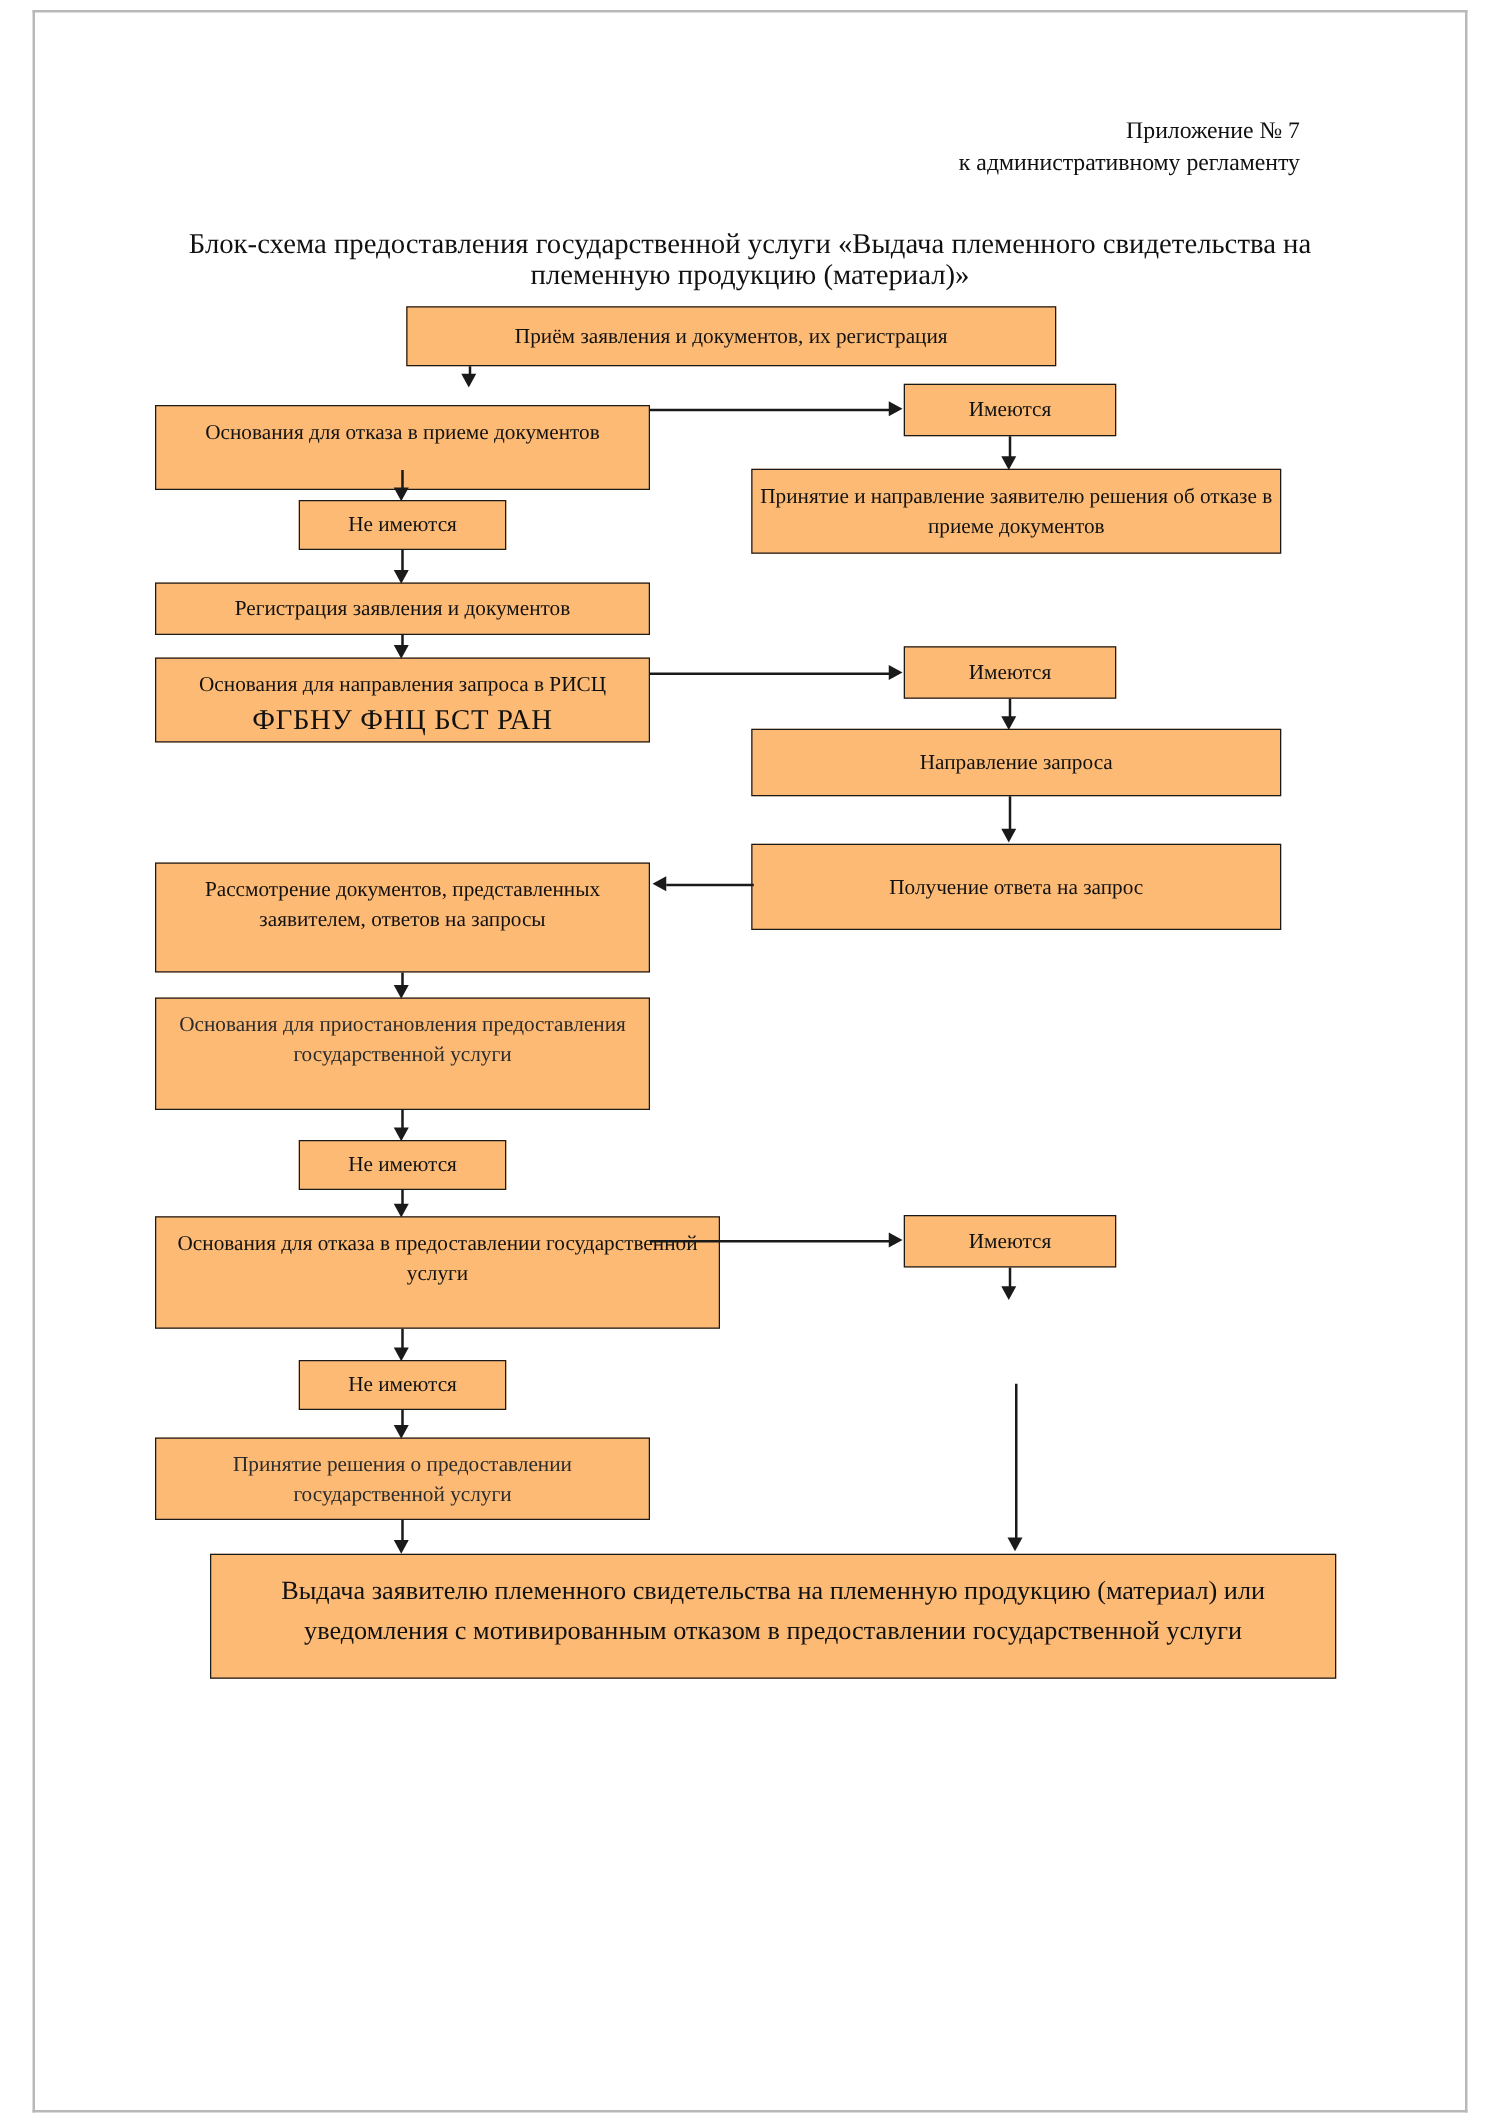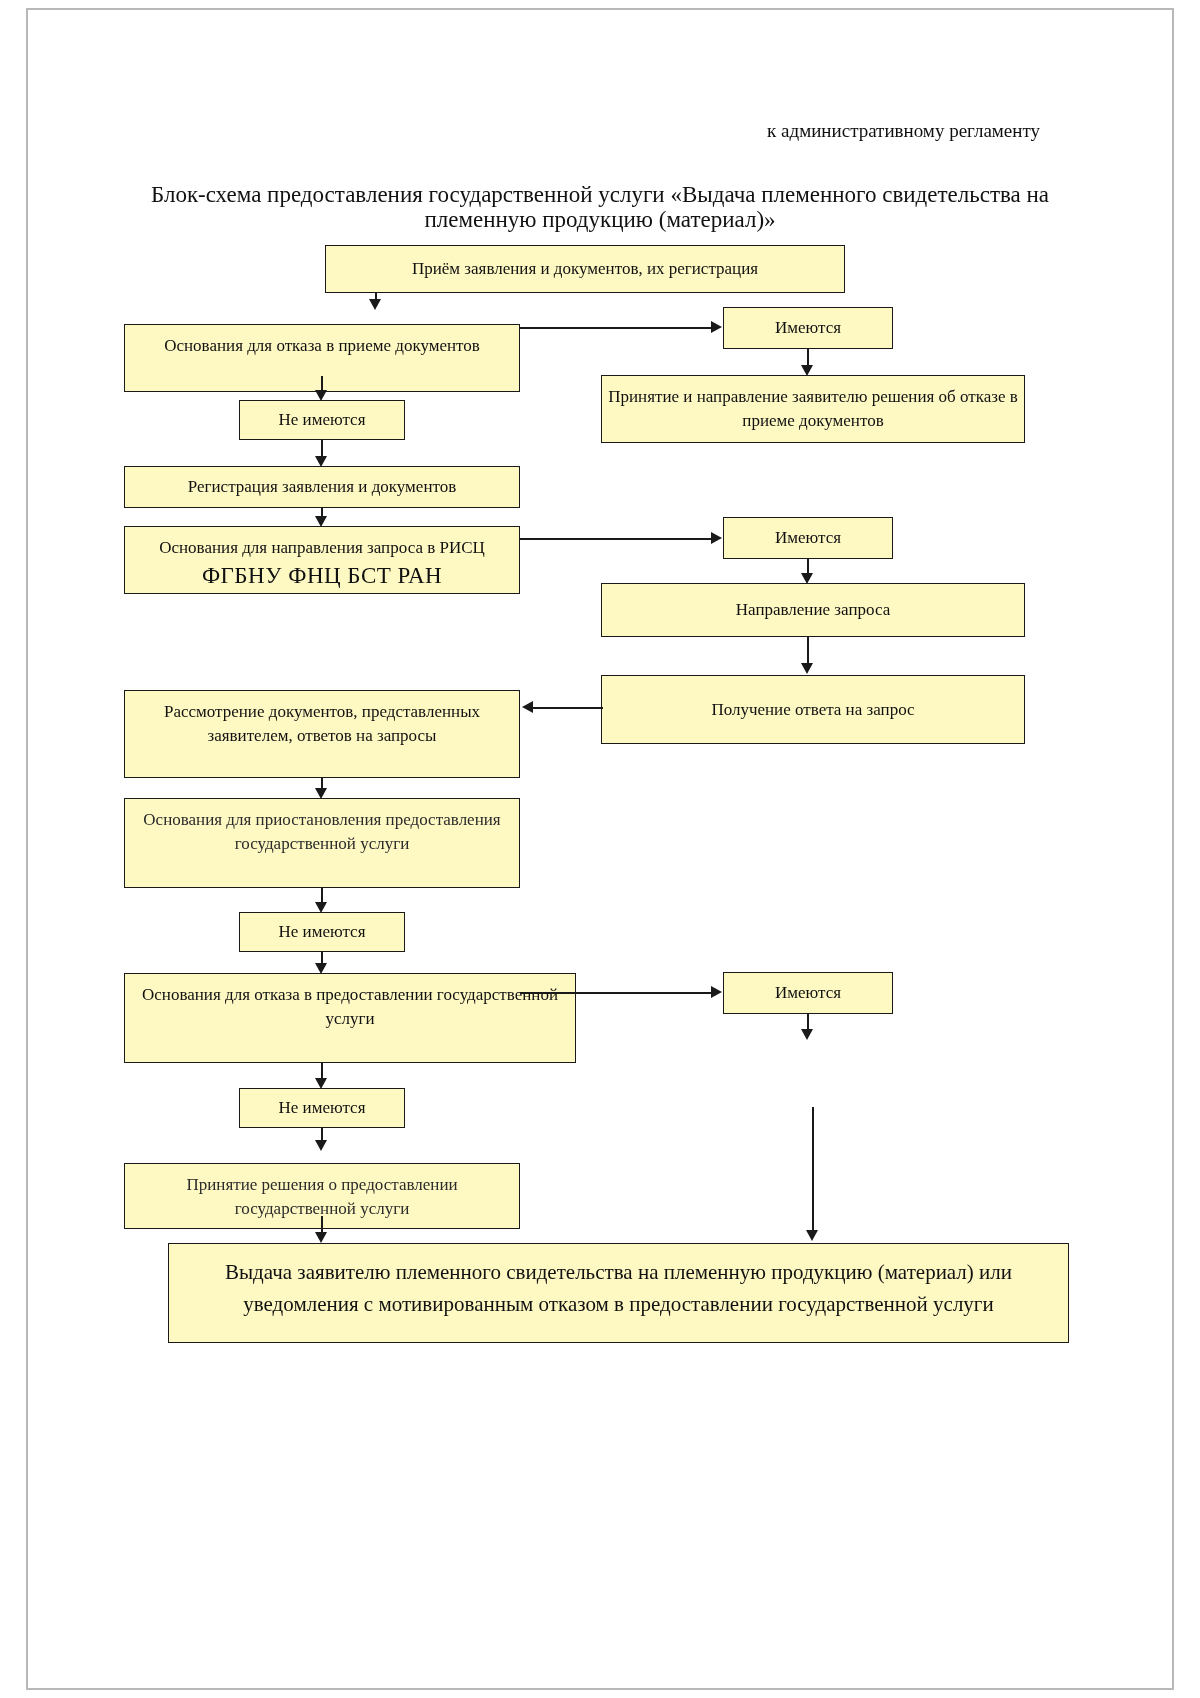--- a/index.html
+++ b/index.html
@@ -46,21 +46,21 @@
     text-align: center;
     font-size: 23px;
     line-height: 25px;
   }
 
   
   .node {
     position: absolute;
     box-sizing: border-box;
     border: 1.6px solid #1a1a1a;
-    background: #fef9c3;
+    background: #fdba74;
     display: flex;
     align-items: flex-start;
     justify-content: center;
     text-align: center;
     font-size: 17px;
     line-height: 24px;
     padding-top: 9px;
     padding-left: 6px;
     padding-right: 6px;
   }
@@ -113,20 +113,21 @@
 </head>
 <body>
 
 <div id="page">
 
   <div class="scan-edge edge-left"></div>
   <div class="scan-edge edge-right"></div>
   <div class="scan-edge edge-top"></div>
   <div class="scan-edge edge-bottom"></div>
 
+  <div class="hdr" id="hdr-line1">Приложение № 7</div>
   <div class="hdr" id="hdr-line2">к административному регламенту</div>
 
   <div id="doc-title">Блок-схема предоставления государственной услуги «Выдача племенного свидетельства на племенную продукцию (материал)»</div>
 
   <div class="node mid" id="node-intake" style="left:325px; top:245px; width:520px; height:48px;">
     <span class="txt">Приём заявления и документов, их регистрация</span>
   </div>
 
   <div class="node" id="node-refusal-grounds" style="left:124px; top:324px; width:396px; height:68px;">
     <span class="txt">Основания для отказа в приеме документов</span>
@@ -185,21 +186,21 @@
 
   <div class="node mid" id="node-service-refusal-yes" style="left:723px; top:972px; width:170px; height:42px;">
     <span class="txt">Имеются</span>
   </div>
 
 
   <div class="node mid" id="node-service-refusal-no" style="left:239px; top:1088px; width:166px; height:40px;">
     <span class="txt">Не имеются</span>
   </div>
 
-  <div class="node blur" id="node-grant-decision" style="left:124px; top:1150px; width:396px; height:66px;margin-top:13px;">
+  <div class="node blur" id="node-grant-decision" style="left:124px; top:1150px; width:396px; height:66px;">
     <span class="txt">Принятие решения о предоставлении государственной услуги</span>
   </div>
 
   <div class="node" id="node-final" style="left:124px; top:1243px; width:901px; height:100px;margin-left:44px;">
     <span class="txt">Выдача заявителю племенного свидетельства на племенную продукцию (материал) или уведомления с мотивированным отказом в предоставлении государственной услуги</span>
   </div>
 
   <div class="conn v" style="left:375px; top:293px; height:12px;"></div>
   <div class="arrow down" style="left:368.5px; top:299px;"></div>
 

